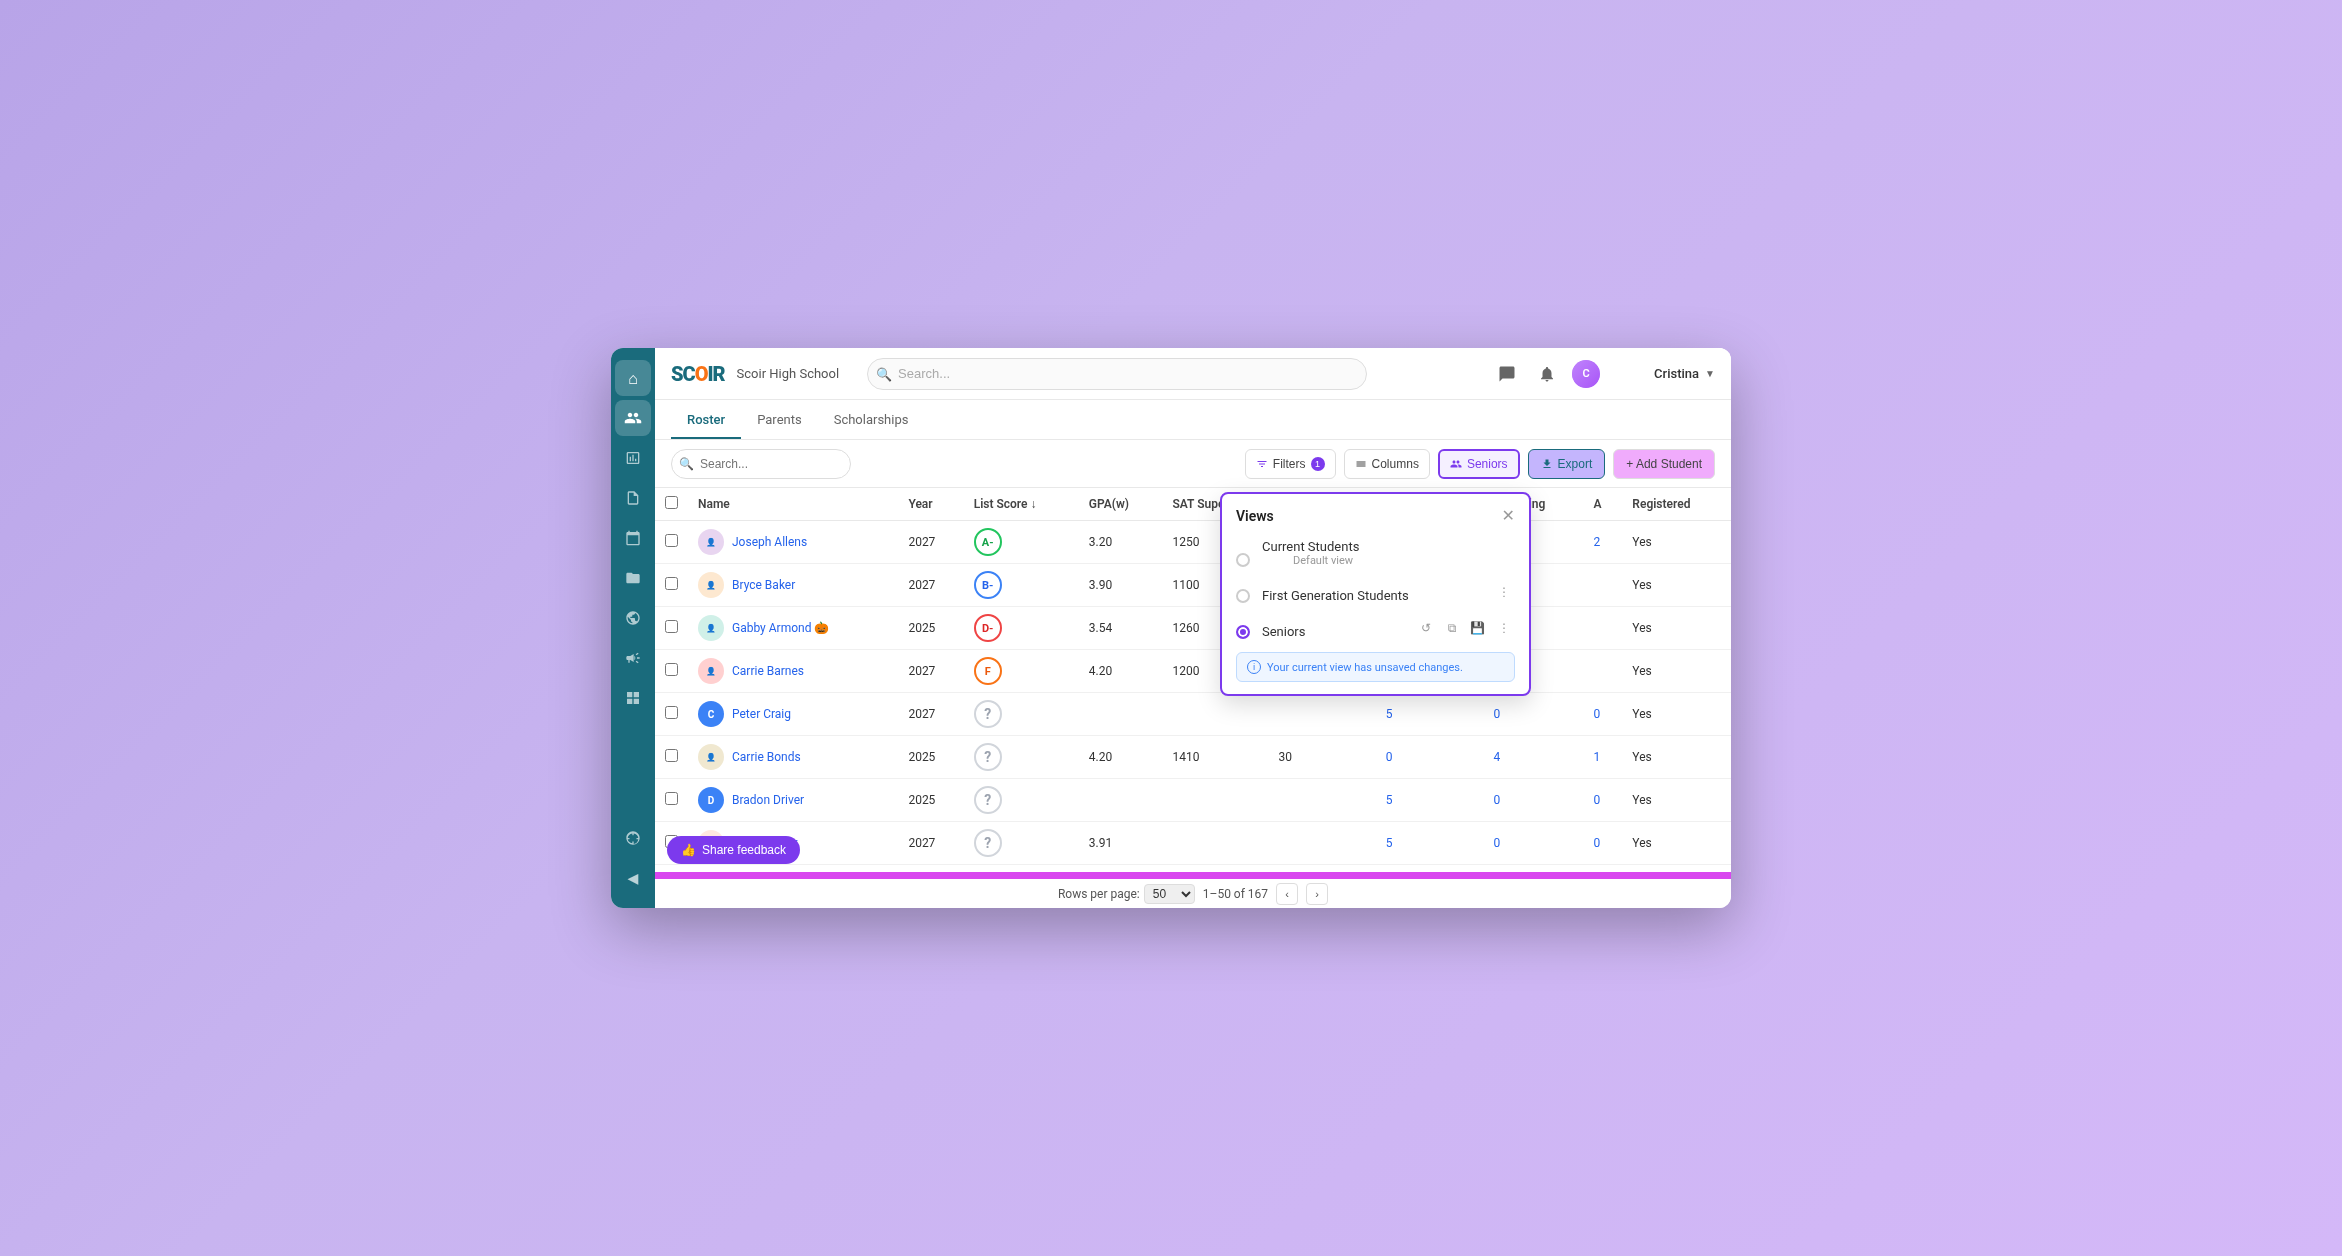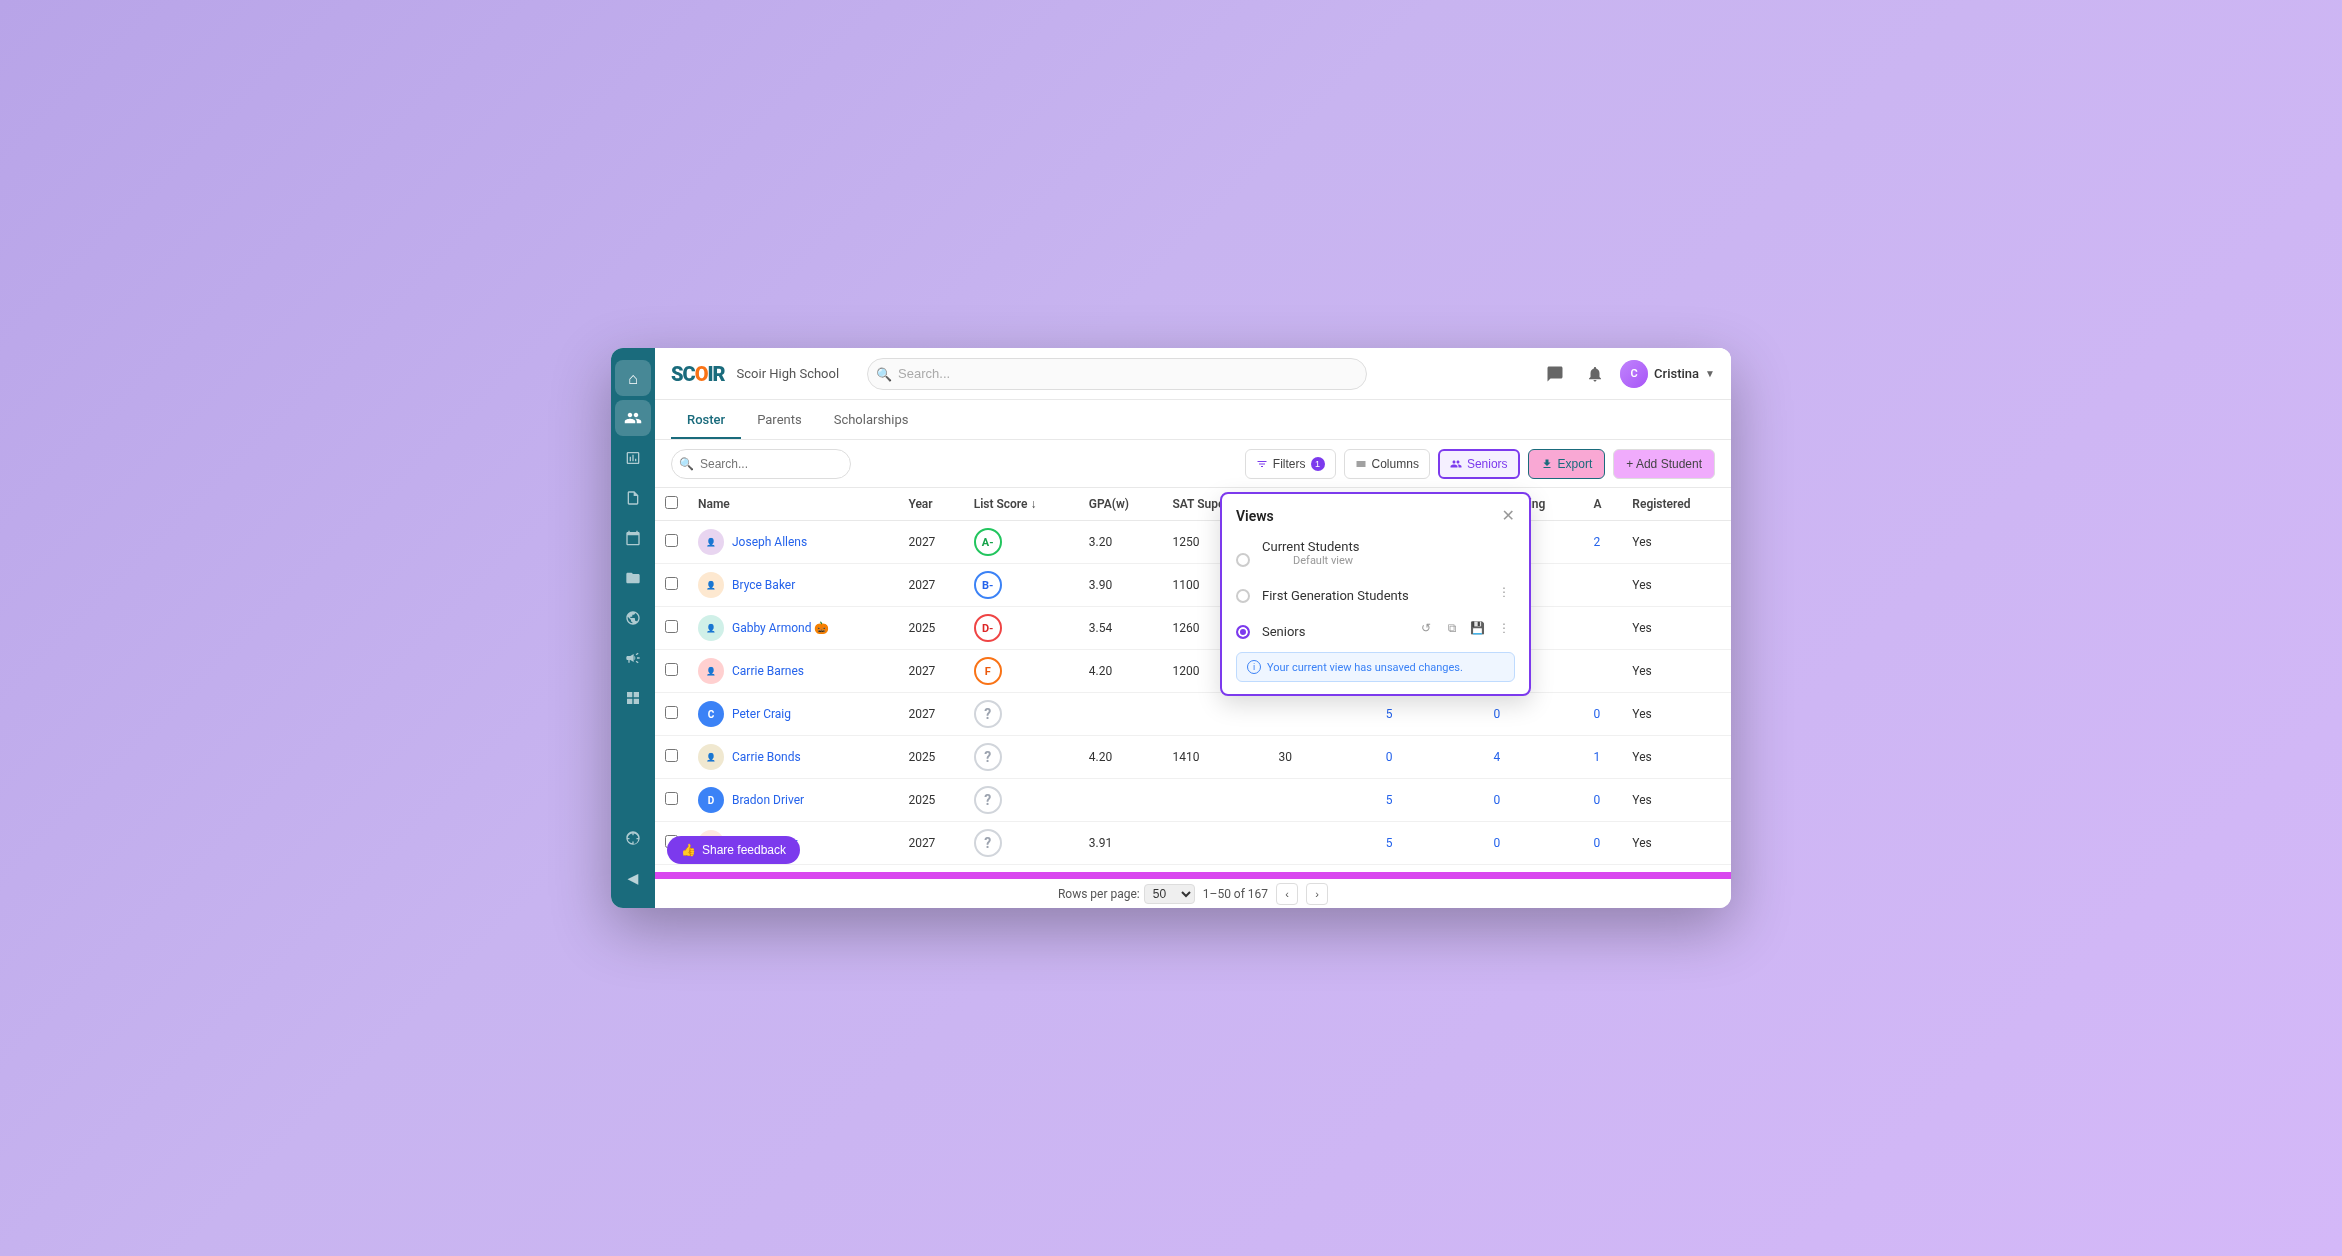--- a/index.html
+++ b/index.html
@@ -144,20 +144,21 @@
       justify-content: center;
       color: white;
       font-size: 11px;
       font-weight: 600;
       overflow: hidden;
     }
     .user-name {
       font-size: 13px;
       color: #333;
       font-weight: 500;
+      margin-left: 48px;
     }
     
     .nav-tabs {
       height: 40px;
       border-bottom: 1px solid #e8e8e8;
       display: flex;
       align-items: flex-end;
       padding: 0 16px;
       flex-shrink: 0;
     }
@@ -240,21 +241,21 @@
       width: 14px;
       height: 14px;
       font-size: 9px;
       display: flex;
       align-items: center;
       justify-content: center;
     }
     .btn-primary {
       height: 30px;
       padding: 0 12px;
-      background: #f9a8d4;
+      background: #c4b5fd;
       border: 1px solid #1a6b7c;
       border-radius: 6px;
       font-size: 12px;
       color: #1a6b7c;
       cursor: pointer;
       display: flex;
       align-items: center;
       gap: 5px;
     }
     .btn-add {

